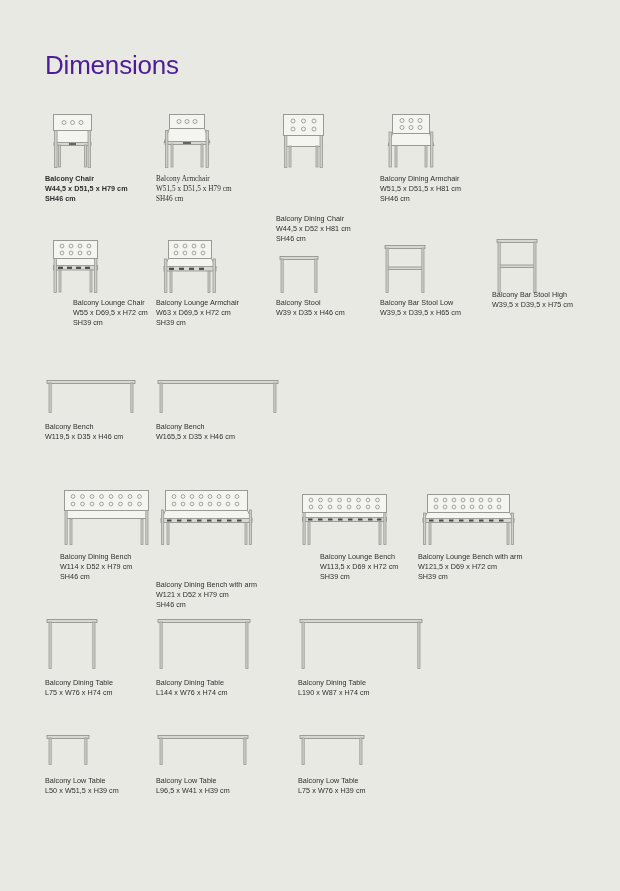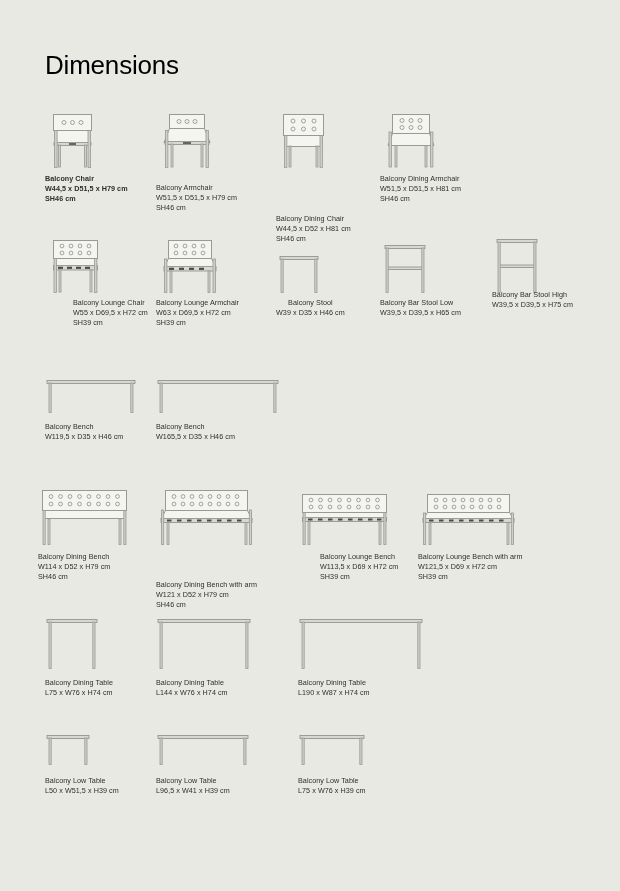--- a/index.html
+++ b/index.html
@@ -21,21 +21,21 @@
     width: 620px;
     height: 891px;
   }
   .page-title {
     position: absolute;
     left: 45px;
     top: 50px;
     font-size: 26px;
     font-weight: 400;
     letter-spacing: -0.2px;
-    color: #000000;
+    color: #4c1d95;
     margin: 0;
   }
   .row {
     position: absolute;
     left: 0;
     width: 620px;
   }
   .item {
     position: absolute;
     top: 0;
@@ -126,21 +126,21 @@
           <circle class="dot" cx="39" cy="9.5" r="2"></circle>
           <path class="panel" d="M13.5 16.5 L48.5 16.5 L54 30.5 L8 30.5 Z"></path>
           <rect class="bar" x="9" y="29.5" width="44" height="3"></rect>
           <rect class="dotf" x="27" y="30.2" width="8" height="1.6"></rect>
           <rect class="leg" x="9.5" y="18.5" width="2.4" height="37"></rect>
           <rect class="leg" x="50" y="18.5" width="2.4" height="37"></rect>
           <rect class="leg" x="15" y="32" width="2" height="23"></rect>
           <rect class="leg" x="45" y="32" width="2" height="23"></rect>
         </svg>
       </div>
-      <div class="caption" style="top:71px;">
+      <div class="caption" style="top:62px;font-family:Liberation Serif, serif;">
         <span class="cap-name">Balcony Armchair</span>
         <span class="cap-dims">W51,5 x D51,5 x H79 cm</span>
         <span class="cap-sh">SH46 cm</span>
       </div>
     </div>
 
     <div class="item" style="left:276px;">
       <div class="fig">
         <svg width="56" height="58" viewBox="0 0 56 58">
           <rect class="panel" x="7.5" y="2.5" width="40" height="21"></rect>
@@ -255,21 +255,21 @@
     </div>
 
     <div class="item" style="left:276px;">
       <div class="fig">
         <svg width="46" height="58" viewBox="0 0 46 58">
           <rect class="bar" x="4" y="18.5" width="38" height="3"></rect>
           <rect class="leg" x="5" y="21" width="2.2" height="33.5"></rect>
           <rect class="leg" x="38.8" y="21" width="2.2" height="33.5"></rect>
         </svg>
       </div>
-      <div class="caption" style="top:60px;text-align:center;">
+      <div class="caption" style="top:60px;">
         <span class="cap-name">Balcony Stool</span>
         <span class="cap-dims">W39 x D35 x H46 cm</span>
         <span class="cap-sh"></span>
       </div>
     </div>
 
     <div class="item" style="left:380px;">
       <div class="fig">
         <svg width="50" height="58" viewBox="0 0 50 58">
           <rect class="bar" x="5" y="7.5" width="40" height="3"></rect>
@@ -332,21 +332,21 @@
         <span class="cap-name">Balcony Bench</span>
         <span class="cap-dims">W165,5 x D35 x H46 cm</span>
         <span class="cap-sh"></span>
       </div>
     </div>
 
   </div>
 
   <div class="row" style="top:488px;">
 
-    <div class="item" style="left:38px;">
+    <div class="item" style="left:60px;">
       <div class="fig">
         <svg width="96" height="60" viewBox="0 0 96 60">
           <rect class="panel" x="4.5" y="2.5" width="84" height="20"></rect>
           <g class="dot">
             <circle cx="13" cy="8.5" r="1.9"></circle>
               <circle cx="22.5" cy="8.5" r="1.9"></circle>
             <circle cx="32" cy="8.5" r="1.9"></circle>
               <circle cx="41.5" cy="8.5" r="1.9"></circle>
             <circle cx="51" cy="8.5" r="1.9"></circle>
               <circle cx="60.5" cy="8.5" r="1.9"></circle>

